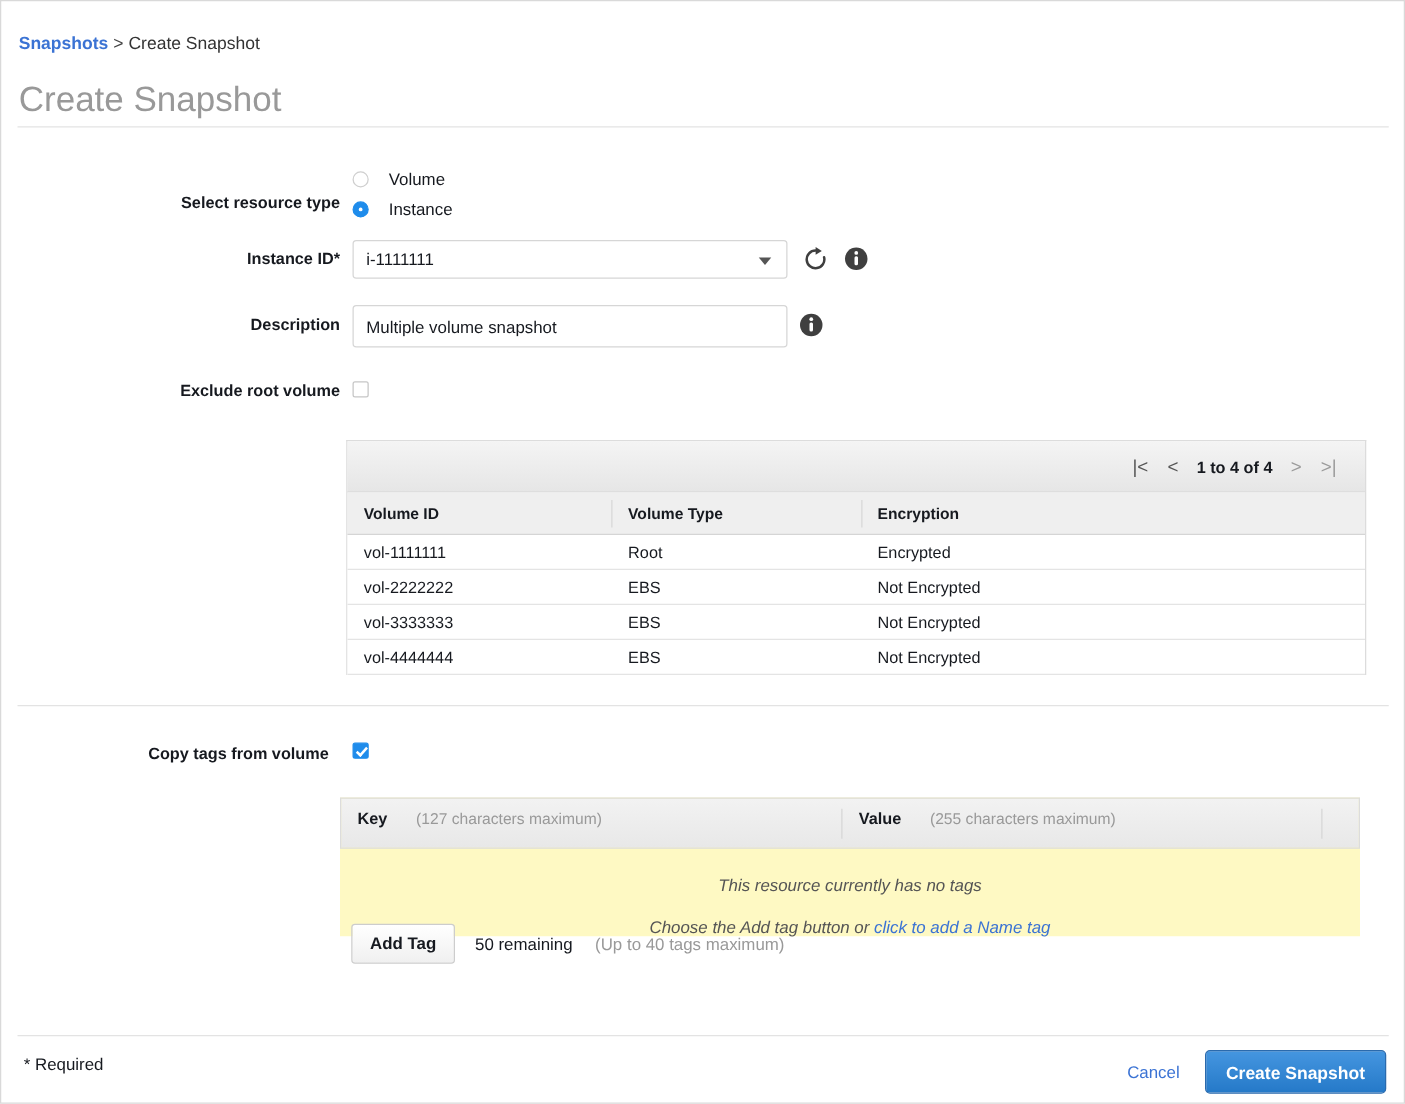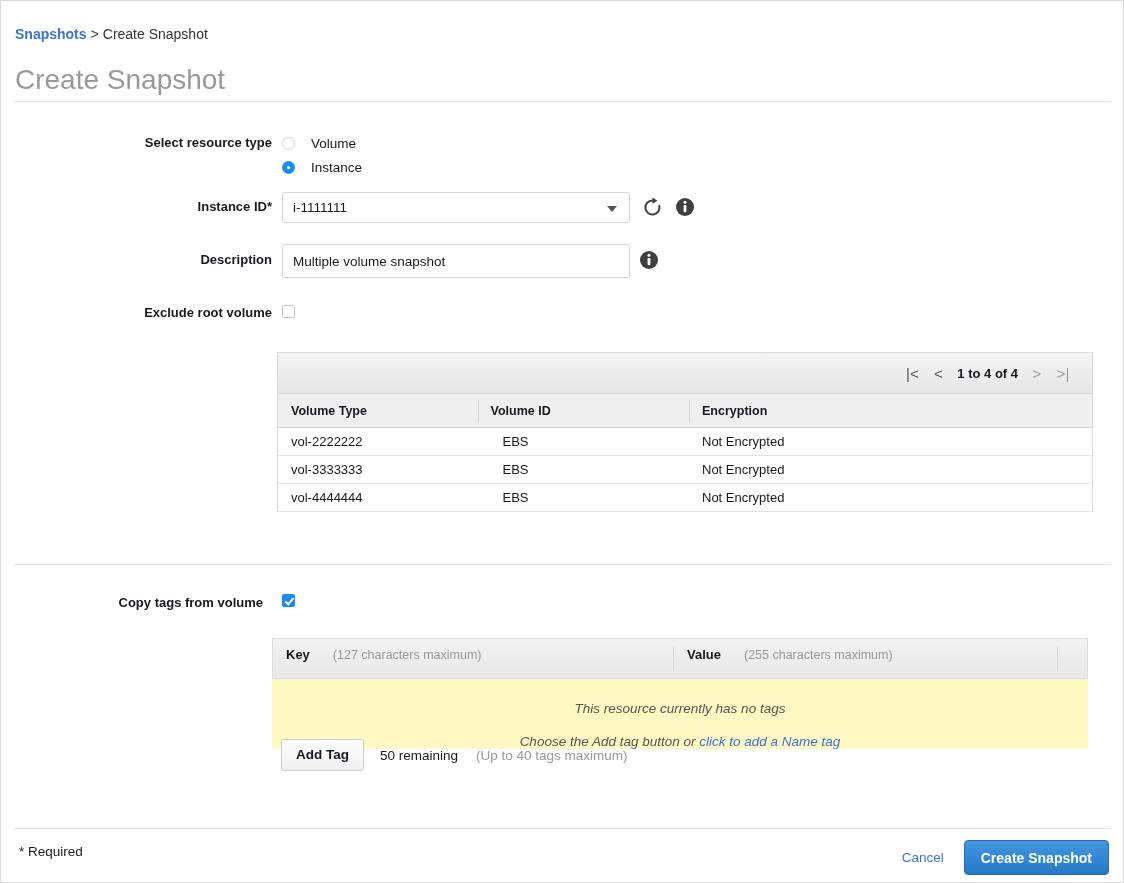--- a/index.html
+++ b/index.html
@@ -221,21 +221,21 @@
 
 <div class="breadcrumb">
   <a class="crumb-link">Snapshots</a><span class="crumb-sep">&gt;</span><span class="crumb-current">Create Snapshot</span>
 </div>
 
 <div class="page-title">Create Snapshot</div>
 <div class="title-rule"></div>
 
 <div class="form-area">
 
-  <div class="lbl" style="left:0; top:22px; width:271px;">Select resource type</div>
+  <div class="lbl" style="left:0; top:41px; width:271px;">Select resource type</div>
   <div class="radio-group" style="top:20px;">
     <div class="radio-row">
       <span class="radio"></span>
       <span class="radio-label">Volume</span>
     </div>
     <div class="radio-row">
       <span class="radio checked"></span>
       <span class="radio-label">Instance</span>
     </div>
   </div>
@@ -280,23 +280,28 @@
   <div class="tbl-toolbar">
     <div class="pager">
       <span class="pg-btn enabled">|&lt;</span>
       <span class="pg-btn enabled">&lt;</span>
       <span class="pg-count">1 to 4 of 4</span>
       <span class="pg-btn">&gt;</span>
       <span class="pg-btn">&gt;|</span>
     </div>
   </div>
   <div class="tbl-head">
+    <div class="th c1">Volume ID</div>
     <div class="th c2">Volume Type</div>
-    <div class="th c1">Volume ID</div>
     <div class="th c3">Encryption</div>
+  </div>
+  <div class="tbl-row">
+    <div class="td c1">vol-1111111</div>
+    <div class="td c2">Root</div>
+    <div class="td c3">Encrypted</div>
   </div>
   <div class="tbl-row">
     <div class="td c1">vol-2222222</div>
     <div class="td c2">EBS</div>
     <div class="td c3">Not Encrypted</div>
   </div>
   <div class="tbl-row">
     <div class="td c1">vol-3333333</div>
     <div class="td c2">EBS</div>
     <div class="td c3">Not Encrypted</div>

